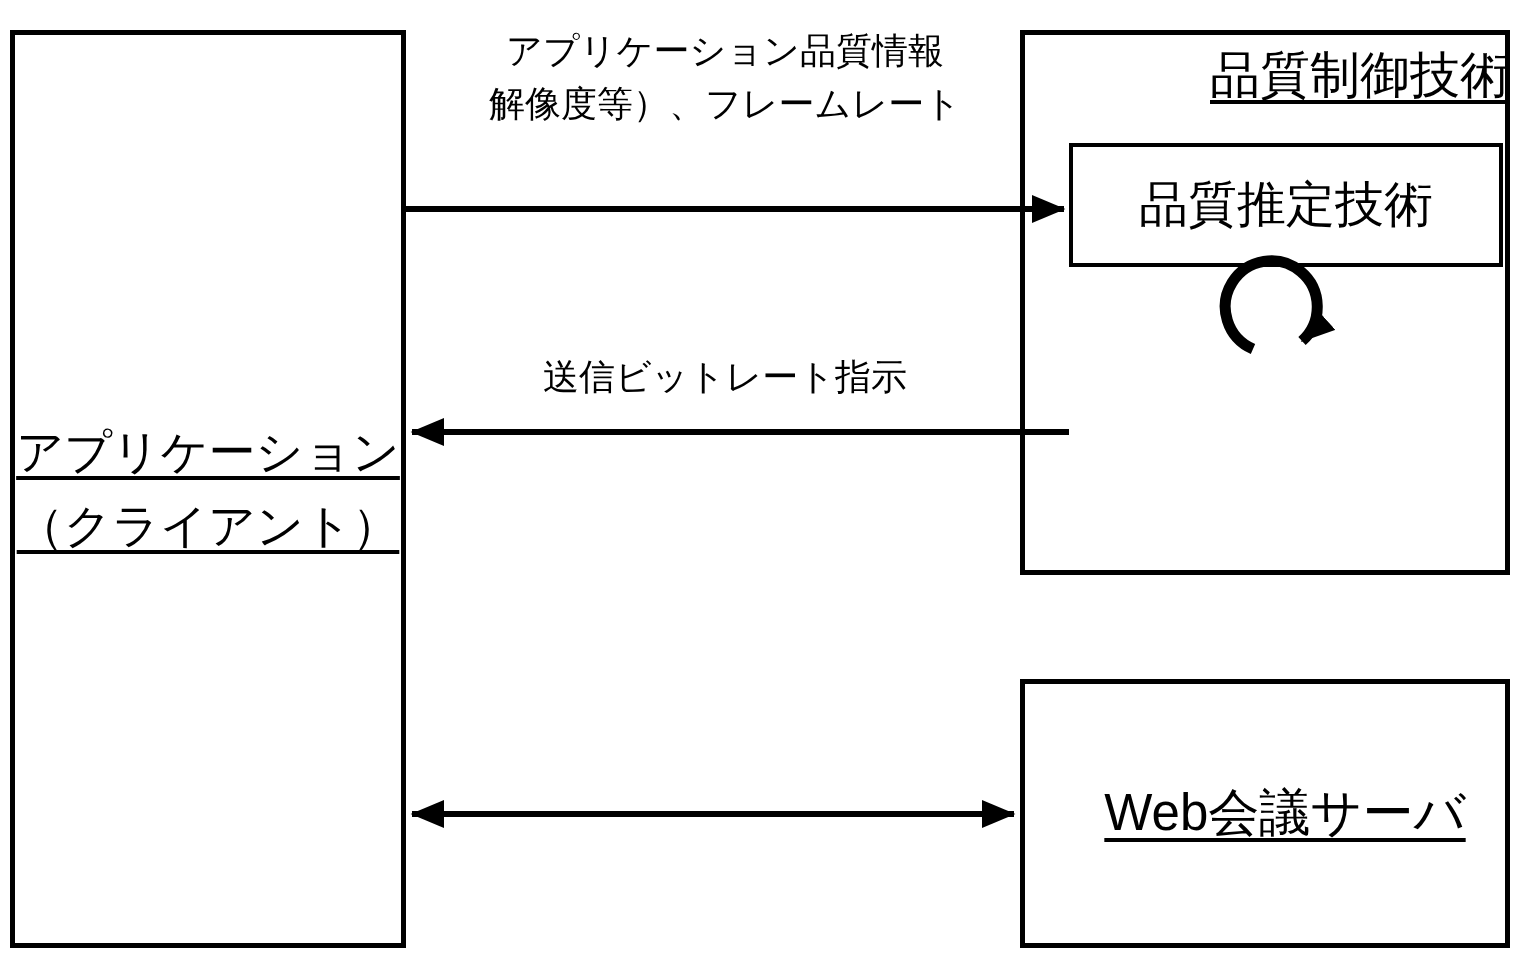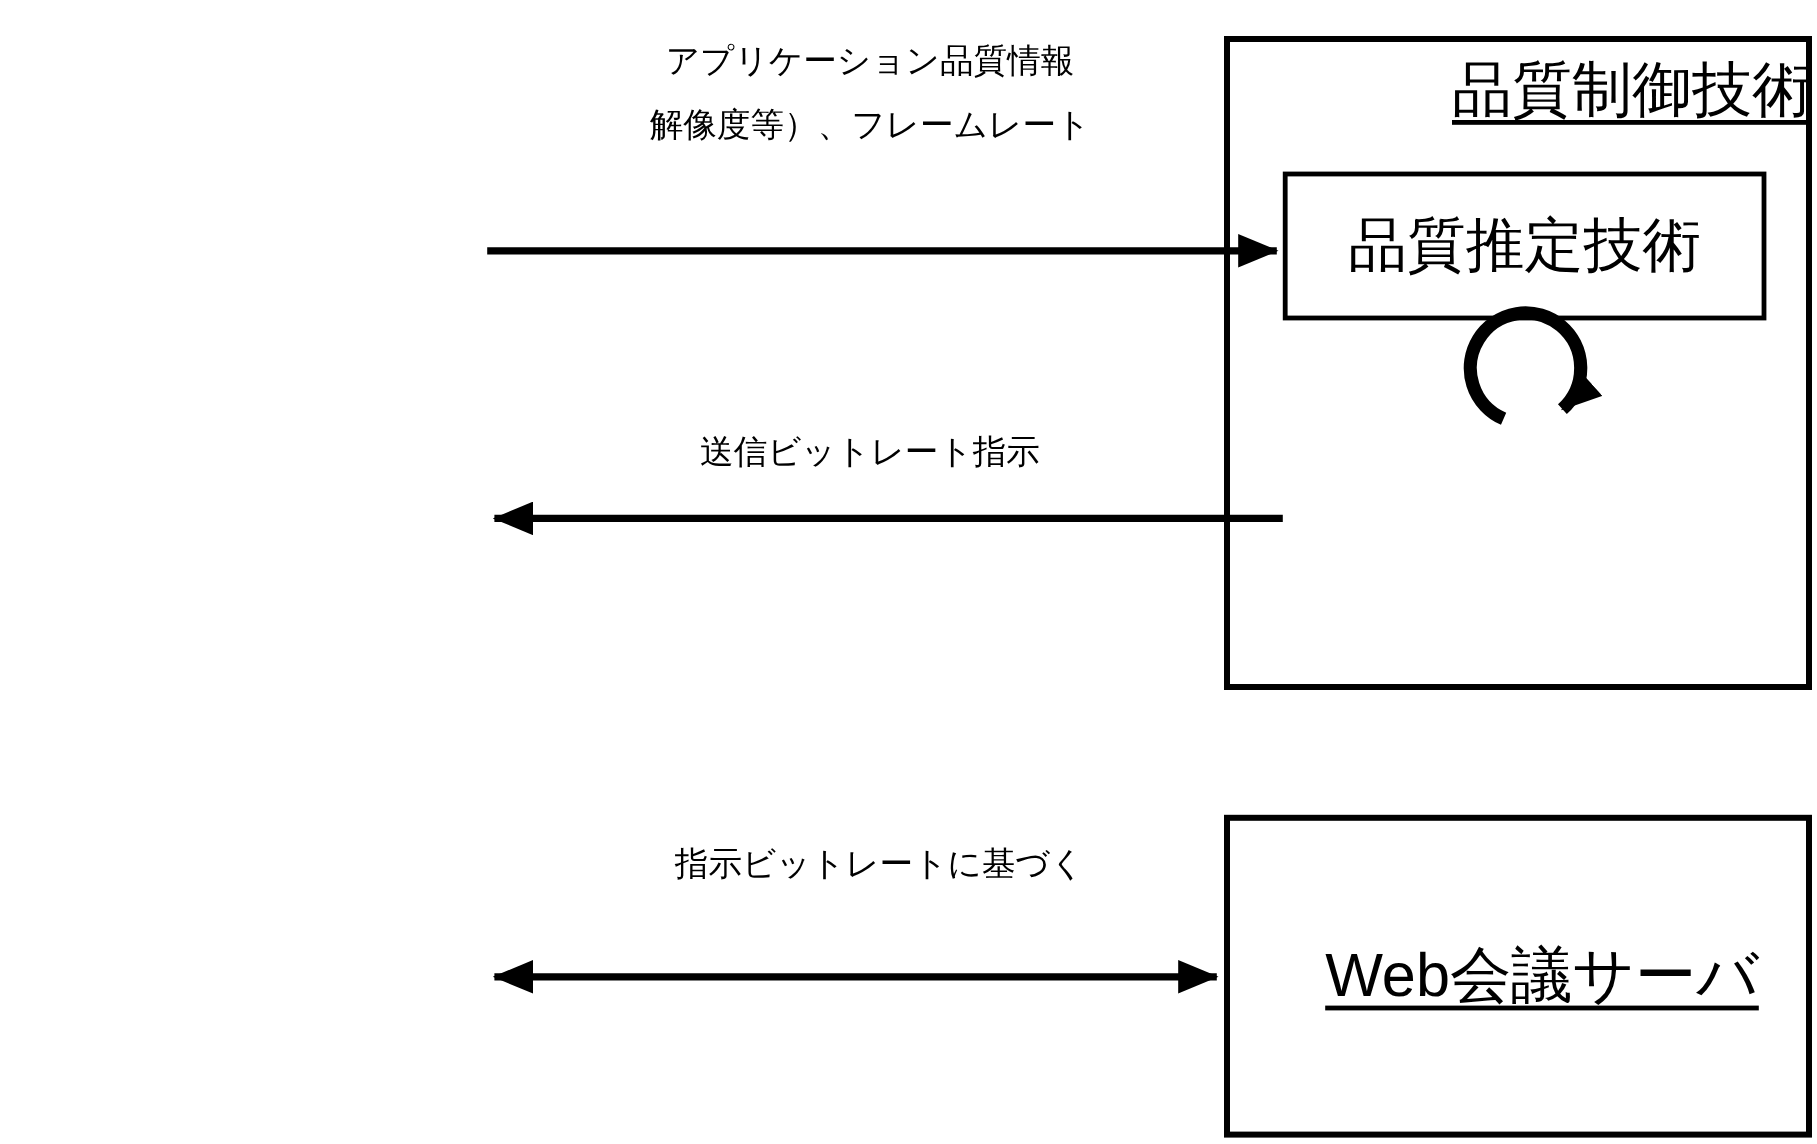--- a/index.html
+++ b/index.html
@@ -34,21 +34,21 @@
     left: 1020px; top: 30px; width: 490px; height: 545px;
   }
   .qc-title {
     position: absolute;
     left: 1020px; top: 46px; width: 490px;
     text-align: right;
     font-size: 50px; line-height: 58px;
     font-weight: 400;
   }
   .est-box {
-    left: 1069px; top: 143px; width: 403px; height: 124px;
+    left: 1069px; top: 143px; width: 434px; height: 124px;
     border-width: 4px;
     font-size: 49px;
   }
   .dec-box {
     left: 1069px; top: 352px; width: 403px; height: 163px;
     border-width: 4px;
     font-size: 49px; line-height: 64px;
   }
   .server-box {
     left: 1020px; top: 679px; width: 490px; height: 269px;
@@ -57,38 +57,44 @@
   }
   .u {
     text-decoration: underline;
     text-decoration-thickness: 4px;
     text-underline-offset: 8px;
   }
   .stack span { display: block; }
   .arrow-label {
     position: absolute;
     text-align: center;
-    font-size: 28px;
+    font-size: 36px;
     line-height: 53px;
     white-space: nowrap;
   }
   .top-label    { left: 397px; top: 24px;  width: 656px; }
   .mid-label    { left: 425px; top: 350px; width: 600px; }
   .bottom-label { left: 430px; top: 692px; width: 606px; line-height: 55px; }
   .overlay {
     position: absolute;
     left: 0; top: 0;
     pointer-events: none;
   }
 </style>
 </head>
 <body>
 
 <div class="canvas">
 
+  <div class="box client-box">
+    <div class="stack">
+      <span class="u">アプリケーション</span>
+      <span class="u">（クライアント）</span>
+    </div>
+  </div>
 
   <div class="box qc-box"></div>
   <div class="qc-title u">品質制御技術</div>
 
   <div class="box est-box">
     <span>品質推定技術</span>
   </div>
 
 
   <div class="box server-box">
@@ -96,21 +102,20 @@
   </div>
 
   <div class="arrow-label top-label stack">
     <span>アプリケーション品質情報</span>
     <span>解像度等）、フレームレート</span>
   </div>
 
   <div class="arrow-label mid-label">送信ビットレート指示</div>
 
   <div class="arrow-label bottom-label stack">
-    <span>指示ビットレートに基づく</span>
   </div>
 
   <svg class="overlay" width="1514" height="953" viewBox="0 0 1514 953">
     <defs>
       <marker id="ah" viewBox="0 0 12 10" refX="11.5" refY="5" markerWidth="34" markerHeight="28" markerUnits="userSpaceOnUse" orient="auto-start-reverse">
         <path d="M0,0 L12,5 L0,10 Z" fill="#000000"></path>
       </marker>
     </defs>
 
     <line x1="406" y1="209" x2="1064" y2="209" stroke="#000000" stroke-width="6" marker-end="url(#ah)"></line>

